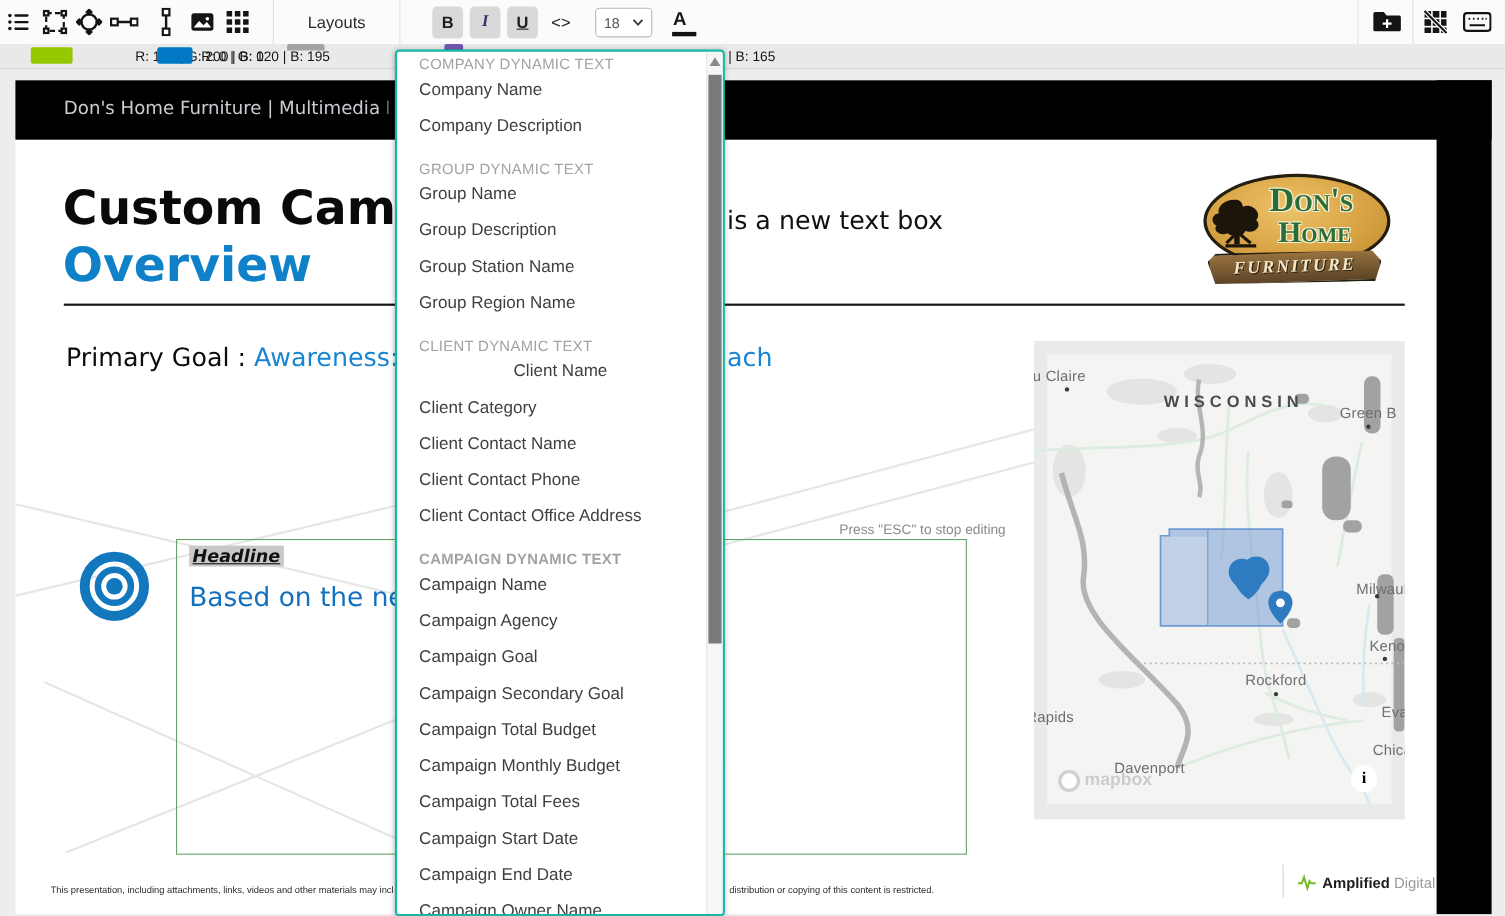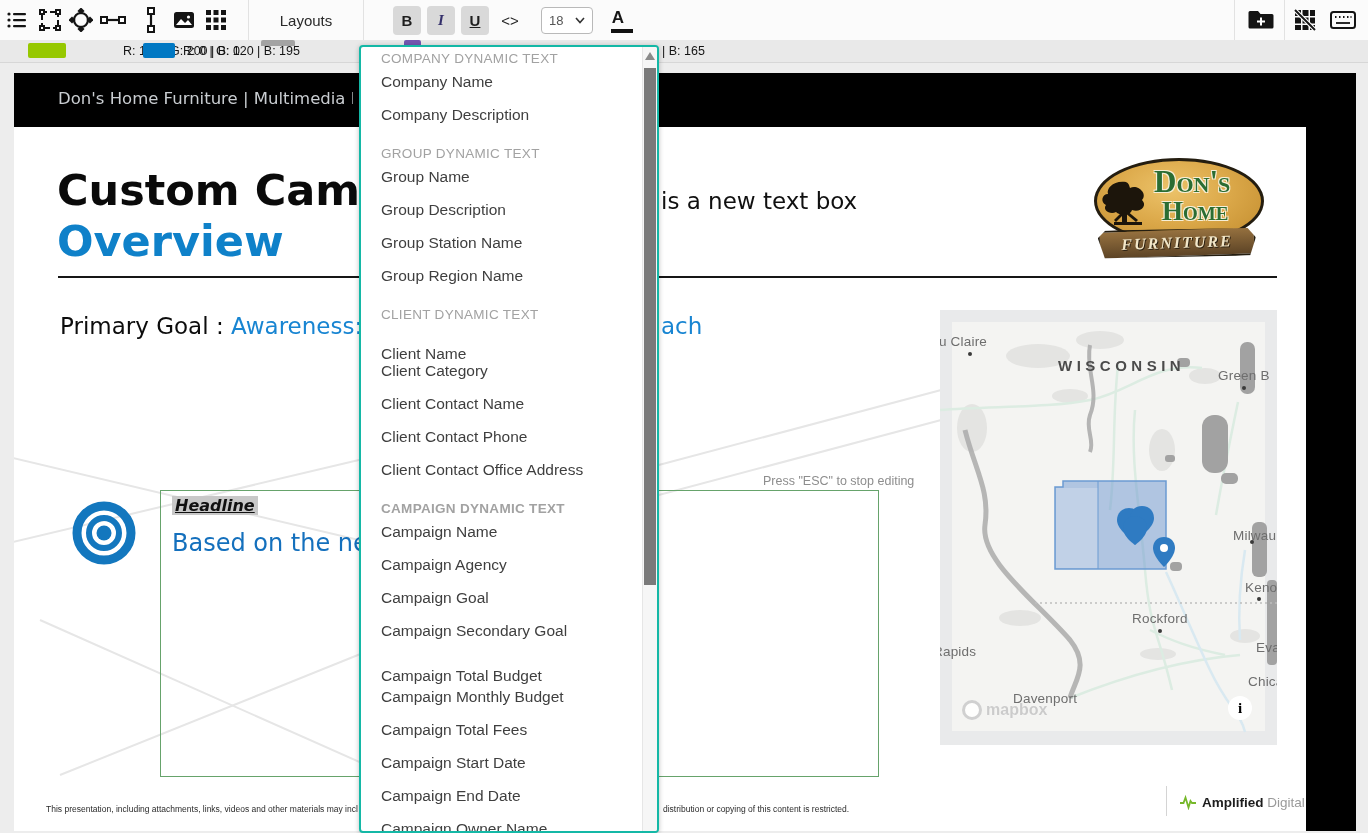--- a/index.html
+++ b/index.html
@@ -446,31 +446,31 @@
   <div id="dd-rows">
       <div class="dd-h" style="top: 1px;">COMPANY DYNAMIC TEXT</div>
       <div class="dd-i" style="top: 24px;">Company Name</div>
       <div class="dd-i" style="top: 57px;">Company Description</div>
       <div class="dd-h" style="top: 96px;">GROUP DYNAMIC TEXT</div>
       <div class="dd-i" style="top: 119px;">Group Name</div>
       <div class="dd-i" style="top: 152px;">Group Description</div>
       <div class="dd-i" style="top: 185px;">Group Station Name</div>
       <div class="dd-i" style="top: 218px;">Group Region Name</div>
       <div class="dd-h" style="top: 257px;">CLIENT DYNAMIC TEXT</div>
-      <div class="dd-i" style="top: 296px;">Client Name</div>
+      <div class="dd-i" style="top: 280px; text-align: center;">Client Name</div>
       <div class="dd-i" style="top: 313px;">Client Category</div>
       <div class="dd-i" style="top: 346px;">Client Contact Name</div>
       <div class="dd-i" style="top: 379px;">Client Contact Phone</div>
       <div class="dd-i" style="top: 412px;">Client Contact Office Address</div>
       <div class="dd-h" style="top: 451px; font-weight: bold;">CAMPAIGN DYNAMIC TEXT</div>
       <div class="dd-i" style="top: 474px;">Campaign Name</div>
       <div class="dd-i" style="top: 507px;">Campaign Agency</div>
       <div class="dd-i" style="top: 540px;">Campaign Goal</div>
       <div class="dd-i" style="top: 573px;">Campaign Secondary Goal</div>
-      <div class="dd-i" style="top: 606px; margin-top: 12px;">Campaign Total Budget</div>
+      <div class="dd-i" style="top: 606px;">Campaign Total Budget</div>
       <div class="dd-i" style="top: 672px;">Campaign Total Fees</div>
       <div class="dd-i" style="top: 639px;">Campaign Monthly Budget</div>
       <div class="dd-i" style="top: 705px;">Campaign Start Date</div>
       <div class="dd-i" style="top: 738px;">Campaign End Date</div>
       <div class="dd-i" style="top: 771px;">Campaign Owner Name</div>
     </div>
   <div class="dd-scroll">
     <div class="dd-up"></div>
     <div class="dd-thumb"></div>
   </div>

